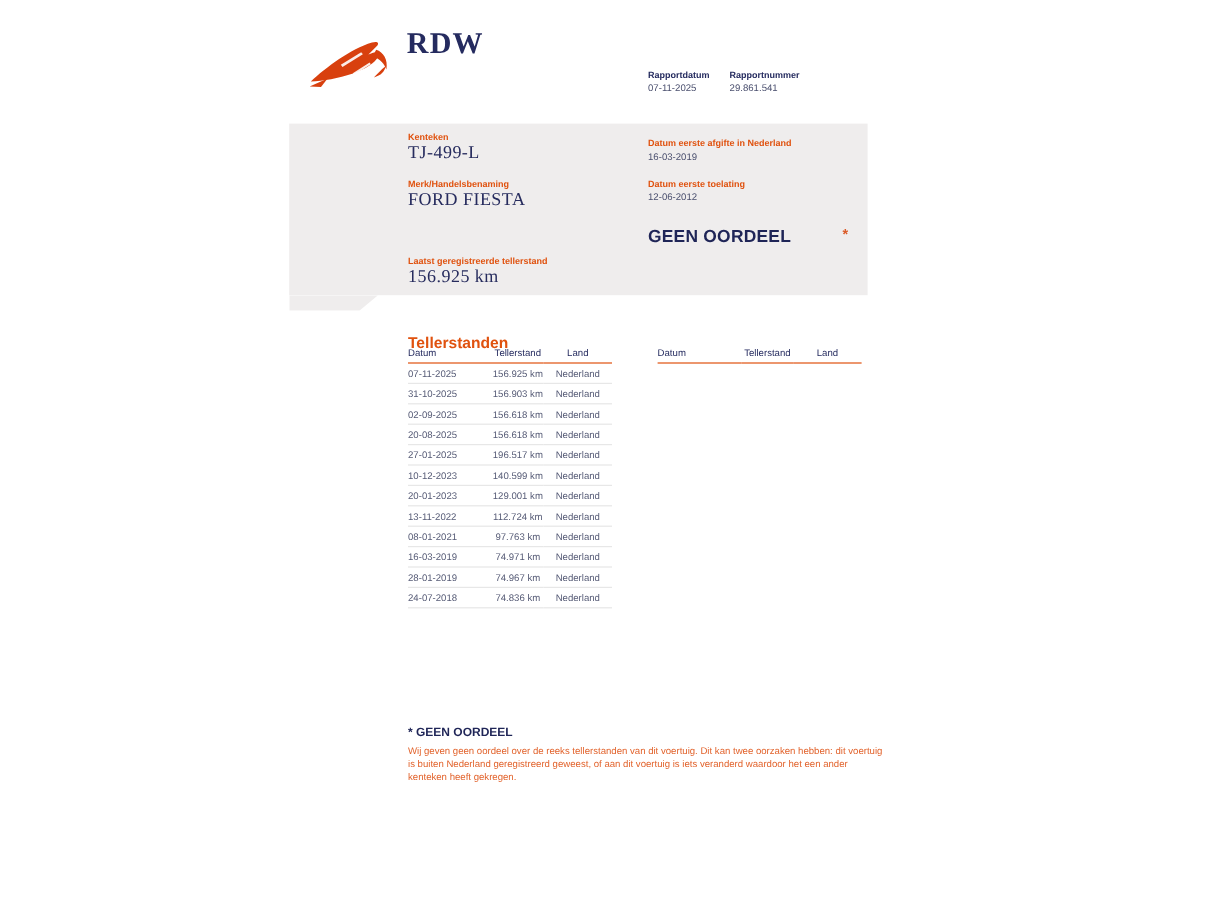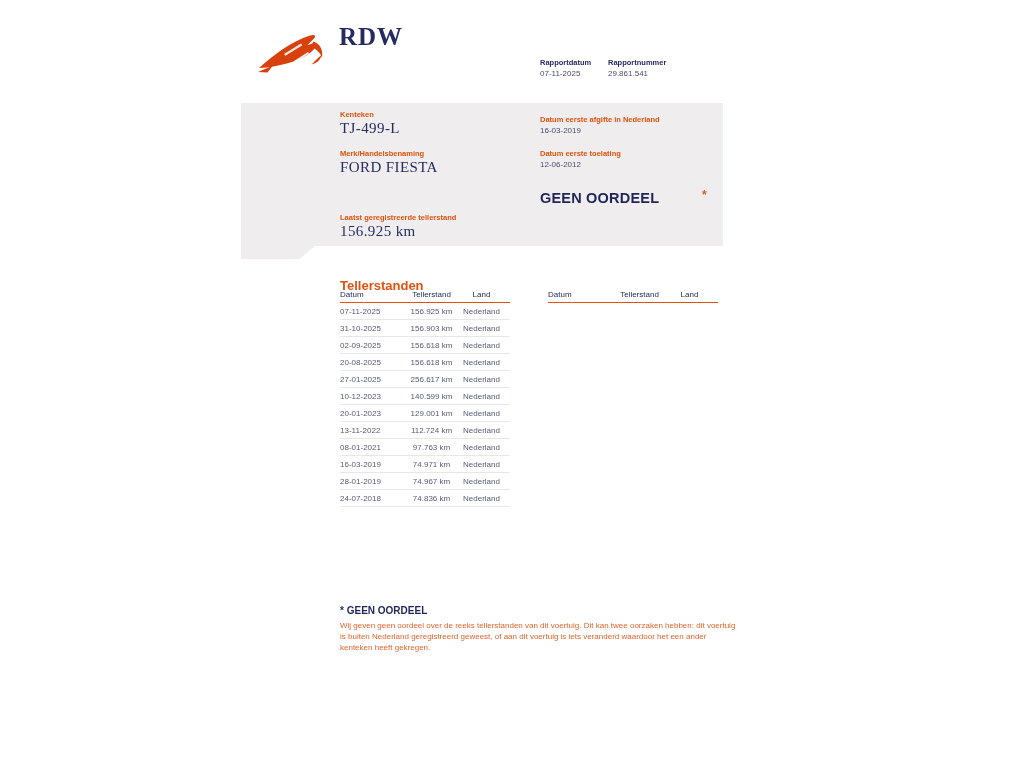--- a/index.html
+++ b/index.html
@@ -149,21 +149,21 @@
     </tr>
 
     <tr>
       <td>20-08-2025</td>
       <td class="num">156.618 km</td>
       <td class="num">Nederland</td>
     </tr>
 
     <tr>
       <td>27-01-2025</td>
-      <td class="num">256.617 km</td>
+      <td class="num">196.517 km</td>
       <td class="num">Nederland</td>
     </tr>
 
     <tr>
       <td>10-12-2023</td>
       <td class="num">140.599 km</td>
       <td class="num">Nederland</td>
     </tr>
 
     <tr>

